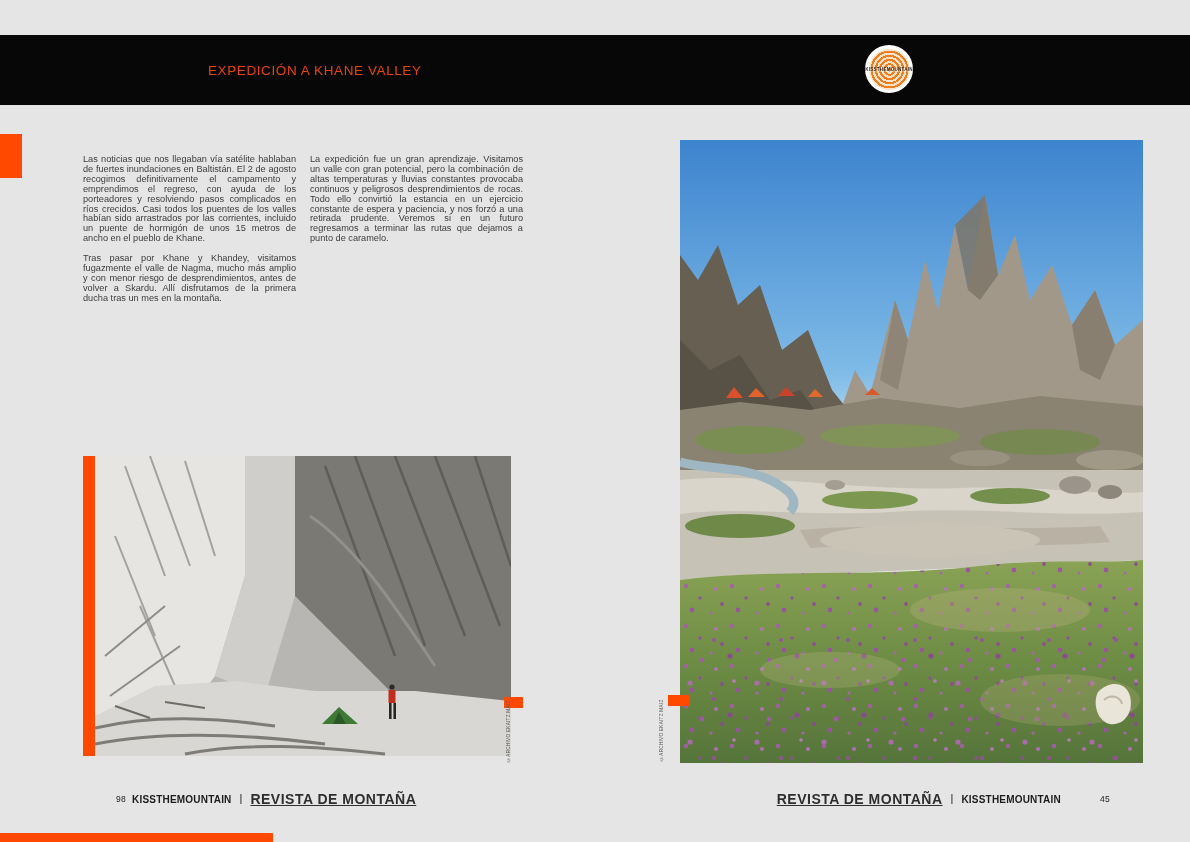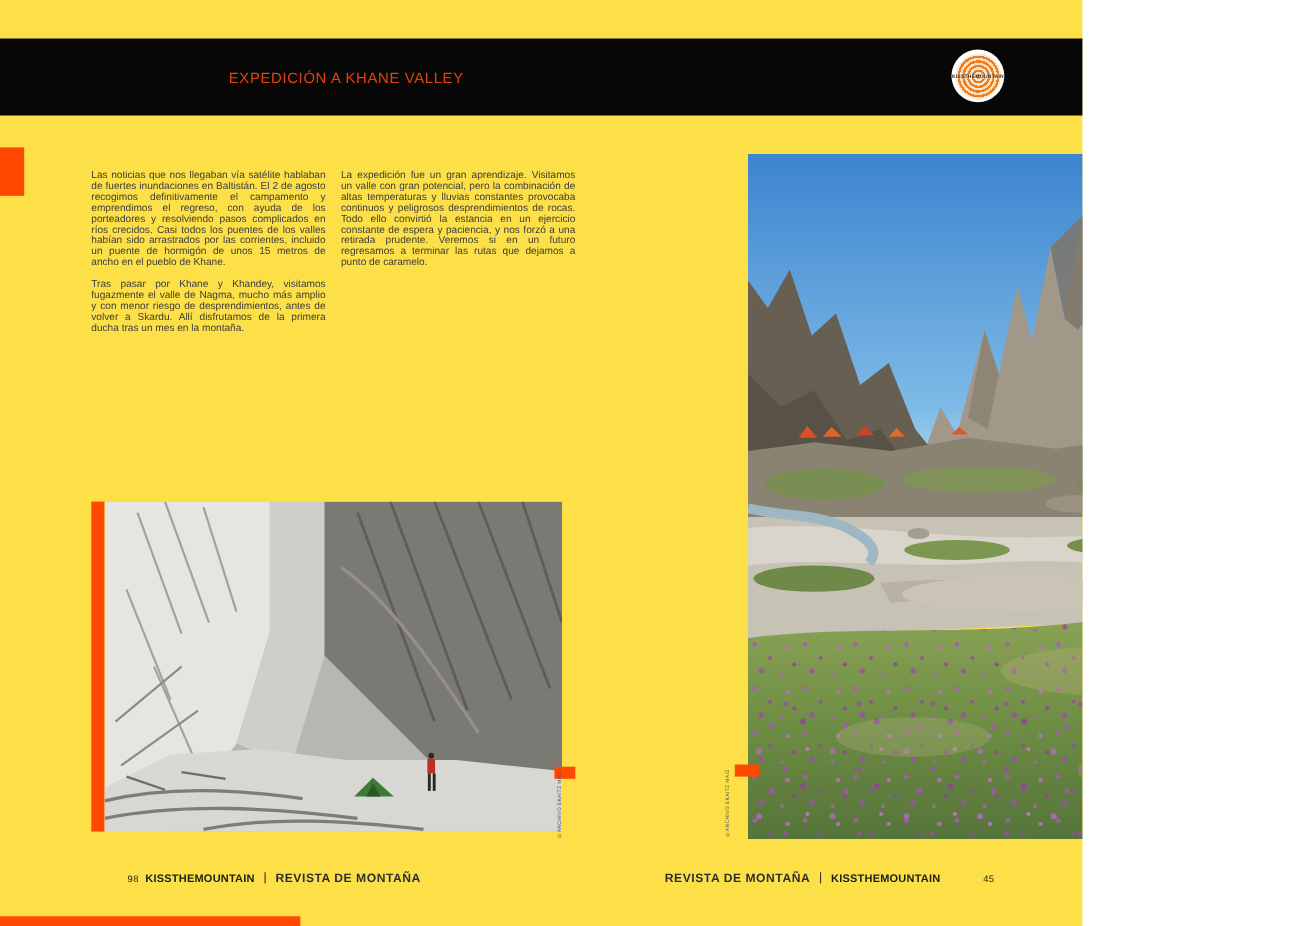--- a/index.html
+++ b/index.html
@@ -1,16 +1,16 @@
 <!DOCTYPE html>
 <html><head>
 <meta charset="utf-8">
 <style>
   html,body{margin:0;padding:0;background:#ffffff;}
-  .page{position:relative;width:984px;height:842px;background:#fde047;overflow:hidden;
+  .page{position:relative;width:1190px;height:842px;background:#e5e5e5;overflow:hidden;
         font-family:"Liberation Sans", sans-serif;}
 
   
   .header-band{position:absolute;left:0;top:35px;width:1190px;height:70px;background:#070707;}
   .header-title{position:absolute;left:208px;top:35px;height:70px;display:flex;align-items:center;
         color:#e8430a;font-size:13.5px;letter-spacing:.6px;font-weight:500;}
   .logo{position:absolute;left:865px;top:45px;width:48px;height:48px;border-radius:50%;
         background:#ffffff;display:flex;align-items:center;justify-content:center;}
   .logo-inner{width:41px;height:41px;border-radius:50%;
         background:repeating-radial-gradient(circle at 50% 50%, #ef7c1d 0 2.1px, #fbe3c9 2.1px 4.2px);
@@ -42,21 +42,21 @@
   .credit-text-left{left:506px;top:712px;height:50px;}
   .credit-text-right{left:659px;top:703px;height:58px;}
 
   
   .footer{position:absolute;top:792px;height:14px;display:flex;align-items:center;gap:6px;color:#1c1c1c;}
   .footer-left{left:83px;}
   .footer-right{right:80px;}
   .footer .pagenum{font-size:8.5px;letter-spacing:.3px;padding-left:33px;}
   .footer .mag{font-size:10px;font-weight:bold;letter-spacing:.2px;}
   .footer .sep{font-size:11px;font-weight:300;color:#222;margin:0 2px;position:relative;top:-1px;}
-  .footer .tagline{font-size:11px;font-weight:bold;color:#2e2e2e;letter-spacing:.5px;}
+  .footer .tagline{font-size:14px;font-weight:bold;color:#2e2e2e;letter-spacing:.5px;text-decoration:underline;}
 
   svg{display:block;}
 </style>
 </head>
 <body>
 
 <div class="page">
 
   <div class="header-band"></div>
   <div class="header-title">EXPEDICIÓN A KHANE VALLEY</div>

